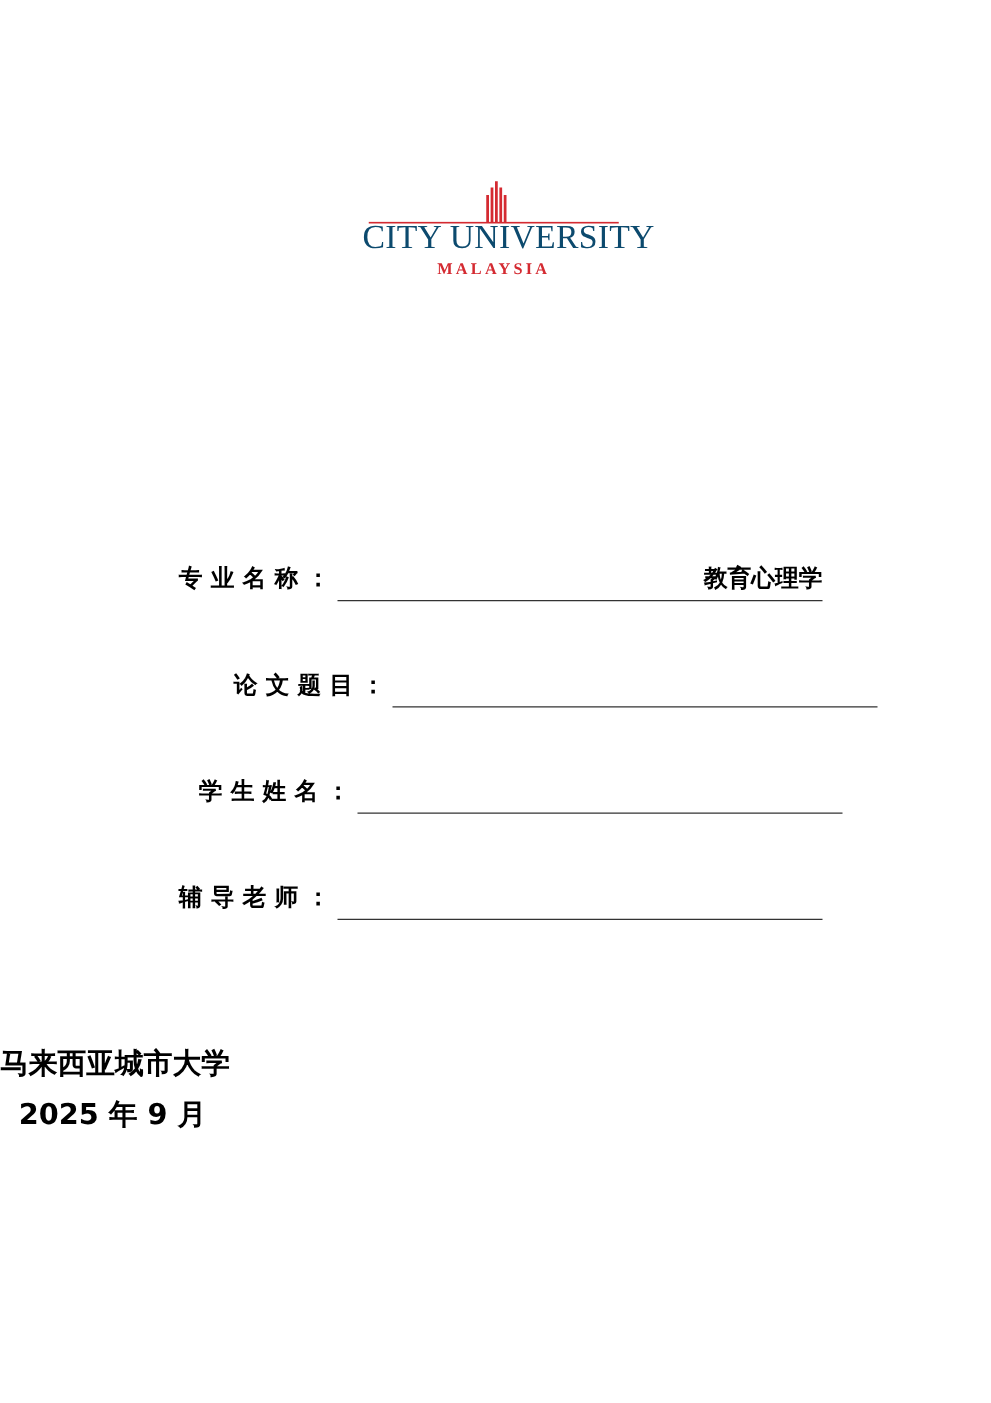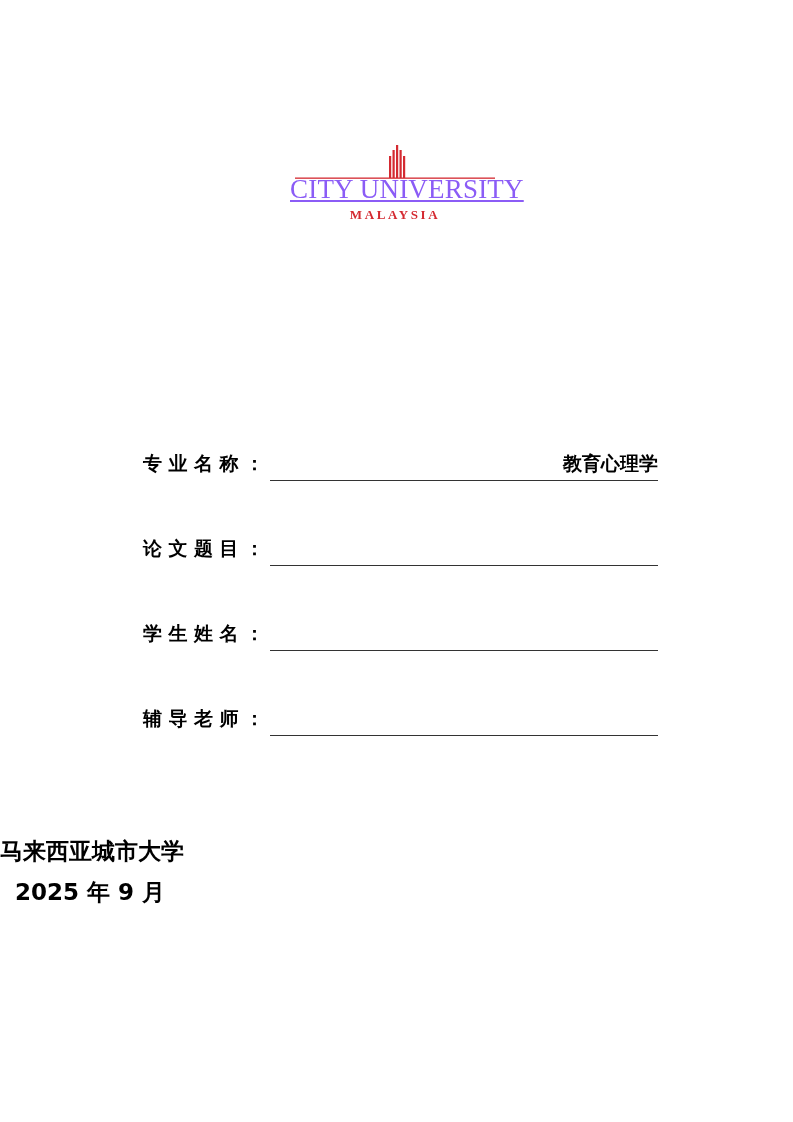--- a/index.html
+++ b/index.html
@@ -25,24 +25,23 @@
   .logo svg { display: block; }
   .logo-main {
     position: absolute;
     left: 0;
     top: 35px;
     width: 210px;
     text-align: center;
     font-family: "Liberation Serif", "DejaVu Serif", serif;
     font-size: 27px;
     line-height: 28px;
-    color: #8b5cf6;
+    color: #0c4a6e;
     letter-spacing: 0.2px;
     white-space: nowrap;
-    text-decoration: underline;
   }
   .logo-sub {
     position: absolute;
     left: 0;
     top: 68px;
     width: 210px;
     text-align: center;
     font-family: "Liberation Serif", "DejaVu Serif", serif;
     font-size: 13px;
     line-height: 14px;
@@ -113,26 +112,26 @@
   <div class="logo-main">CITY UNIVERSITY</div>
   <div class="logo-sub">MALAYSIA</div>
 </div>
 
 <div class="field" style="top:450px;text-decoration:underline;">
   <span class="field-label">专业名称：</span>
   <span class="field-value">教育心理学</span>
   <div class="field-line"></div>
 </div>
 
-<div class="field" style="top:535px;">
+<div class="field" style="top:535px;margin-left:44px;">
   <span class="field-label">论文题目：</span>
   <div class="field-line"></div>
 </div>
 
-<div class="field" style="top:620px;">
+<div class="field" style="top:620px;margin-left:16px;">
   <span class="field-label">学生姓名：</span>
   <div class="field-line"></div>
 </div>
 
 <div class="field" style="top:705px;">
   <span class="field-label">辅导老师：</span>
   <span class="field-value"></span>
   <div class="field-line"></div>
 </div>
 

